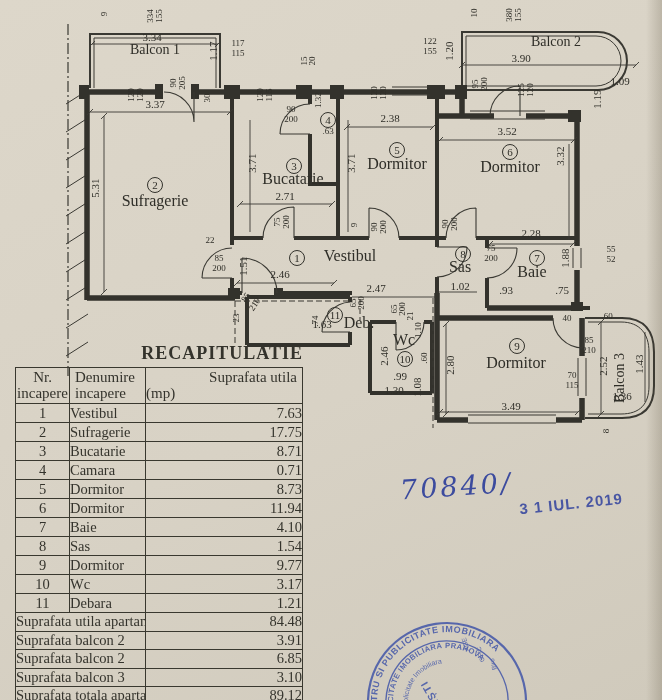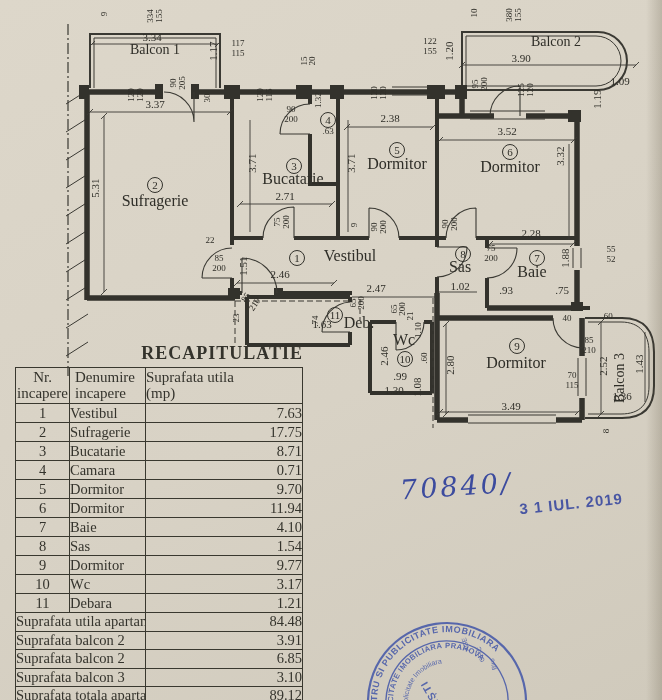--- a/index.html
+++ b/index.html
@@ -32,21 +32,21 @@
   table.rc{border-collapse:collapse;width:100%;table-layout:fixed;}
   table.rc td{border:1.5px solid #39382f;font-size:14.5px;line-height:16px;
       padding:0 0 1px 0;vertical-align:middle;overflow:hidden;white-space:nowrap;margin-top:12px;}
   table.rc td.hd{font-size:15px;line-height:16px;height:34px;}
   td.c-nr{text-align:center;width:54px;}
   td.c-name{text-align:left;padding-left:5px;width:76px;}
   td.c-val{text-align:right;padding-right:30px;}
   tr.datarow td{height:17px;}
   tr.sumrow td{height:16.5px;}
   td.sum-label{text-align:left;padding-left:5px;}
-  .h3a{text-align:left;padding-right:5px;}
+  .h3a{text-align:right;padding-right:5px;}
   .h3b{text-align:left;padding-right:37px;}
   
   .hand{position:absolute;left:400px;top:470px;width:130px;
         font-family:"DejaVu Serif",serif;font-style:italic;font-size:27px;
         color:#3c4b9e;transform:rotate(-4deg);letter-spacing:3px;}
   .datestamp{position:absolute;left:519px;top:493px;width:140px;
         font-family:"Liberation Sans",sans-serif;font-weight:bold;font-size:15px;
         color:#3a4aa0;transform:rotate(-6deg);letter-spacing:1px;opacity:.9;}
   .roundstamp{left:352px;top:598px;}
   .st{fill:#4256a8;font-family:"Liberation Sans",sans-serif;}
@@ -334,21 +334,21 @@
             <td class="c-val" data-name="cell-area">8.71</td>
           </tr>
       <tr class="datarow" data-name="table-row">
             <td class="c-nr" data-name="cell-nr">4</td>
             <td class="c-name" data-name="cell-name">Camara</td>
             <td class="c-val" data-name="cell-area">0.71</td>
           </tr>
       <tr class="datarow" data-name="table-row">
             <td class="c-nr" data-name="cell-nr">5</td>
             <td class="c-name" data-name="cell-name">Dormitor</td>
-            <td class="c-val" data-name="cell-area">9.70</td>
+            <td class="c-val" data-name="cell-area">8.73</td>
           </tr>
       <tr class="datarow" data-name="table-row">
             <td class="c-nr" data-name="cell-nr">6</td>
             <td class="c-name" data-name="cell-name">Dormitor</td>
             <td class="c-val" data-name="cell-area">11.94</td>
           </tr>
       <tr class="datarow" data-name="table-row">
             <td class="c-nr" data-name="cell-nr">7</td>
             <td class="c-name" data-name="cell-name">Baie</td>
             <td class="c-val" data-name="cell-area">4.10</td>

